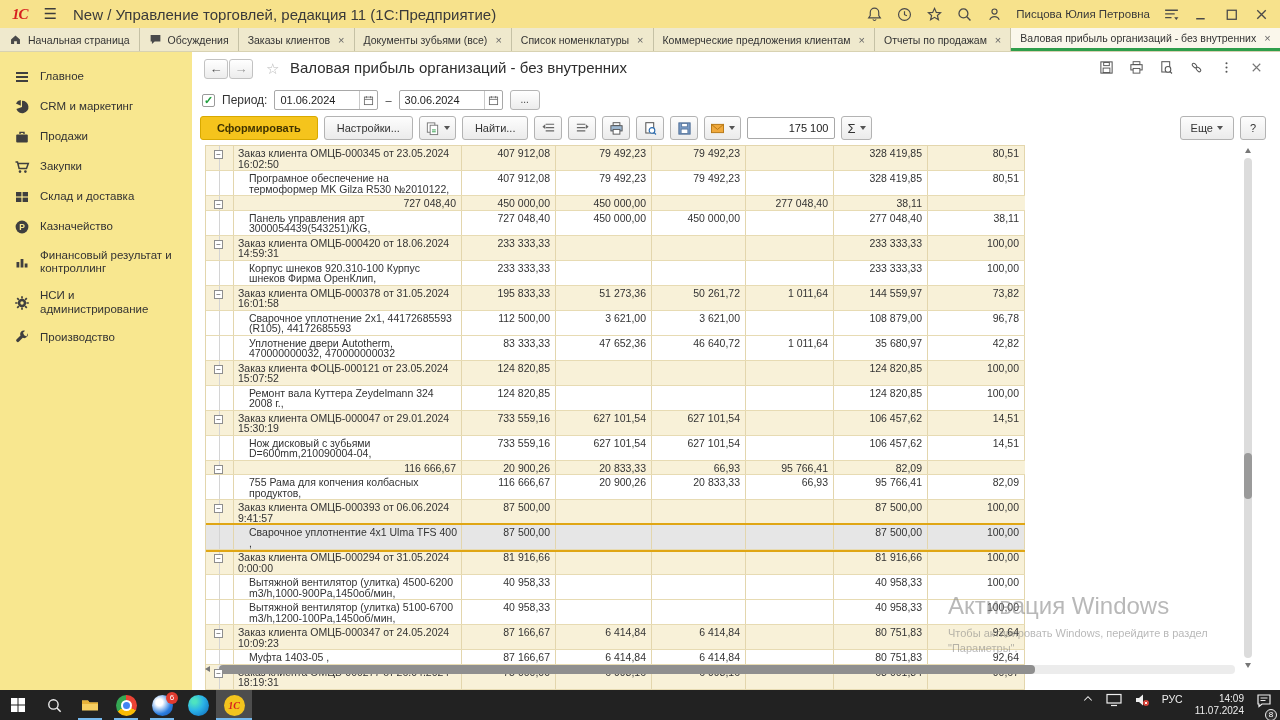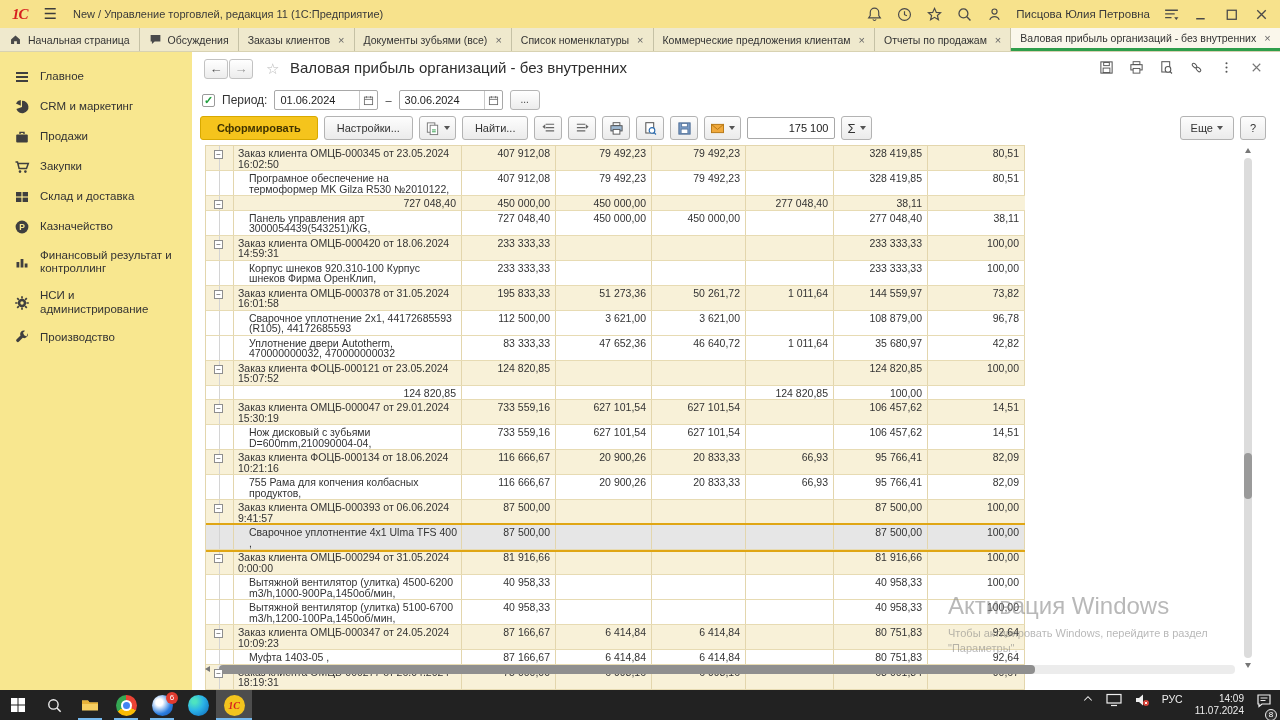--- a/index.html
+++ b/index.html
@@ -3,21 +3,21 @@
 <meta charset="utf-8">
 <style>
   * { box-sizing: border-box; margin:0; padding:0; }
   html,body { width:1280px; height:720px; overflow:hidden; font-family:"Liberation Sans",sans-serif; background:#fff; }
   #app { position:relative; width:1280px; height:720px; }
 
   
   #titlebar { position:absolute; top:0; left:0; width:1280px; height:28px; background:#f7e28c; display:flex; align-items:center; }
   .logo-1c { font:italic bold 15px "Liberation Serif",serif; color:#d61f1f; margin-left:12px; letter-spacing:-1px; }
   .tb-burger { font-size:15px; color:#3c3c3c; margin-left:16px; }
-  .tb-title { font-size:11px; color:#3a3a3a; margin-left:16px; white-space:nowrap; }
+  .tb-title { font-size:15px; color:#3a3a3a; margin-left:16px; white-space:nowrap; }
   .tb-right { margin-left:auto; display:flex; align-items:center; gap:13px; margin-right:10px; }
   .tb-ic { width:17px; height:17px; display:inline-flex; }
   .tb-user { font-size:11.5px; color:#3a3a3a; white-space:nowrap; }
 
   
   #tabbar { position:absolute; top:28px; left:0; width:1280px; height:24px; background:#f2ecd0; display:flex; overflow:hidden; border-bottom:1px solid #d8d2b2; }
   .tab { display:flex; align-items:center; gap:6px; padding:0 9px; font-size:10.5px; color:#333; border-right:1px solid #c5c1a5; white-space:nowrap; position:relative; background:#efe9cd; }
   .tab.active { background:#faf7eb; border-bottom:3px solid #2f9e4b; }
   .tab .closex { color:#666; font-size:11px; margin-left:2px; }
   .tab .tabicon { width:13px; height:13px; display:inline-flex; }
@@ -582,20 +582,21 @@
           <div class="tcell num"></div>
           <div class="tcell num"></div>
           <div class="tcell num"></div>
           <div class="tcell num">124 820,85</div>
           <div class="tcell num">100,00</div>
         </div>
         <div class="trow item">
           <div class="tcell treec">
             <span class="vline"></span>
           </div>
+          <div class="tcell name">Ремонт вала Куттера Zeydelmann 324 2008 г.,</div>
           <div class="tcell num">124 820,85</div>
           <div class="tcell num"></div>
           <div class="tcell num"></div>
           <div class="tcell num"></div>
           <div class="tcell num">124 820,85</div>
           <div class="tcell num">100,00</div>
         </div>
         <div class="trow group">
           <div class="tcell treec">
             <span class="vline"></span>
@@ -619,21 +620,20 @@
           <div class="tcell num">627 101,54</div>
           <div class="tcell num"></div>
           <div class="tcell num">106 457,62</div>
           <div class="tcell num">14,51</div>
         </div>
         <div class="trow group">
           <div class="tcell treec">
             <span class="vline"></span>
             <span class="mbox">−</span>
           </div>
-          <div class="tcell name">Заказ клиента ФОЦБ-000134 от 18.06.2024 10:21:16</div>
           <div class="tcell num">116 666,67</div>
           <div class="tcell num">20 900,26</div>
           <div class="tcell num">20 833,33</div>
           <div class="tcell num">66,93</div>
           <div class="tcell num">95 766,41</div>
           <div class="tcell num">82,09</div>
         </div>
         <div class="trow item">
           <div class="tcell treec">
             <span class="vline"></span>

